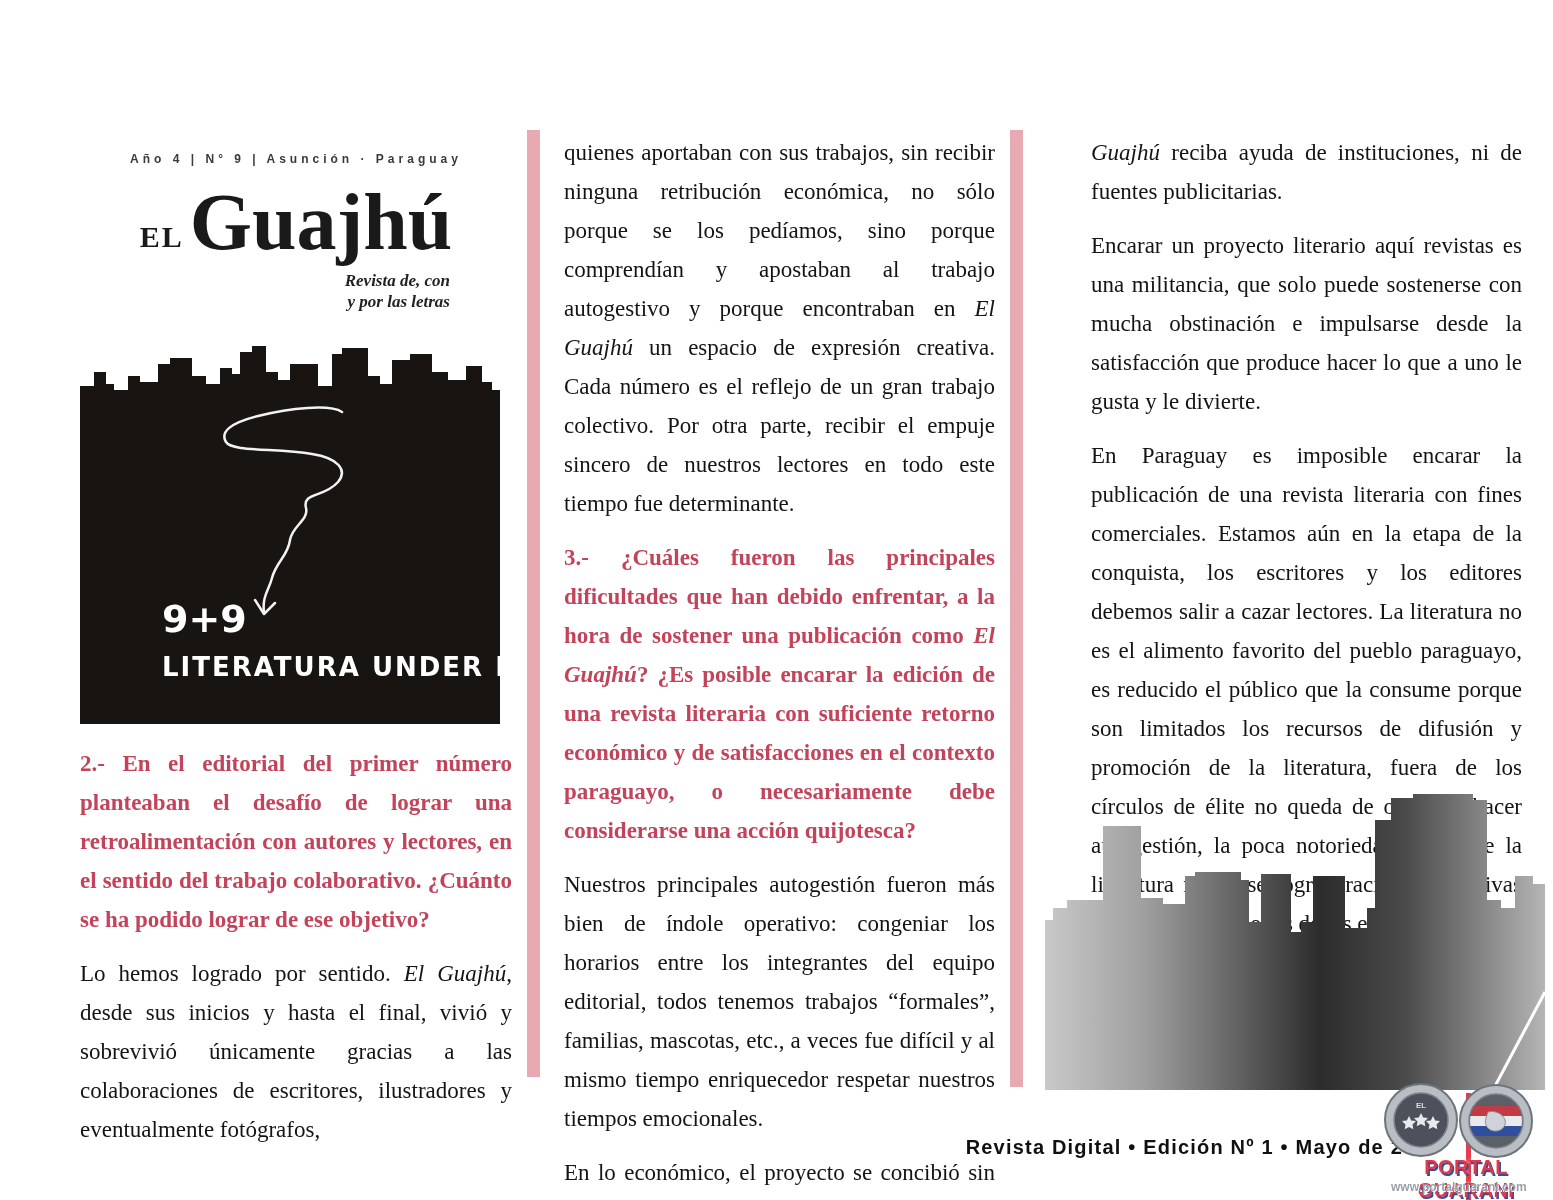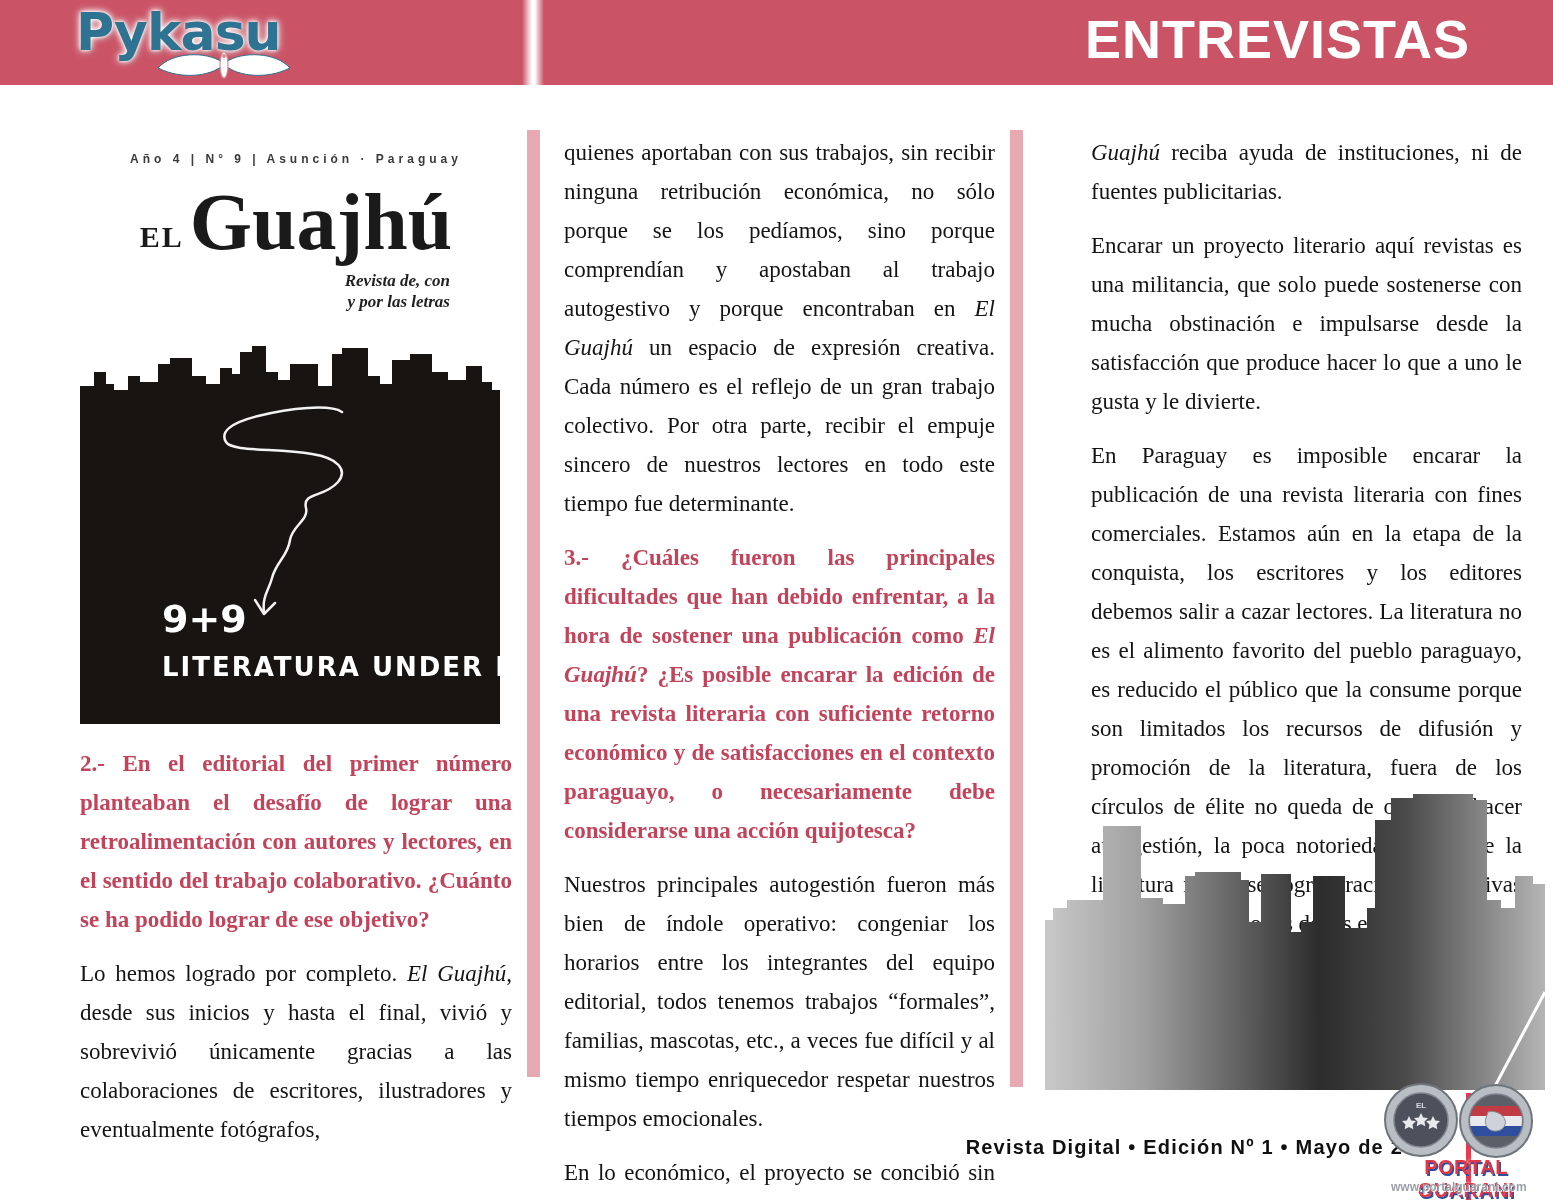--- a/index.html
+++ b/index.html
@@ -57,33 +57,20 @@
                color:#e23746;text-shadow:1.5px 1.5px 0 #30509e,0 0 3px rgba(255,255,255,.8);}
   .portal-url{position:absolute;left:1391px;top:1180px;width:150px;text-align:left;
               font-family:"Liberation Sans",sans-serif;font-weight:bold;font-size:12px;color:#9aa0aa;
               text-shadow:1px 1px 0 #fff;}
 </style>
 </head>
 <body>
 
 <div id="page">
 
-  <div class="header">
-    <div class="logo-wrap">
-      <div class="logo-text">Pykasu</div>
-      <svg class="logo-wings" width="140" height="32" viewBox="0 0 140 32">
-        <path d="M68,10 C52,-1 18,0 4,16 C28,28 56,24 68,14 Z" fill="#fff" stroke="#2e7391" stroke-width="1"></path>
-        <path d="M72,10 C88,-1 122,0 136,16 C112,28 84,24 72,14 Z" fill="#fff" stroke="#2e7391" stroke-width="1"></path>
-        <ellipse cx="70" cy="13" rx="4" ry="13" fill="#fff" stroke="#d98a97" stroke-width="1.2"></ellipse>
-        <circle cx="70" cy="4" r="2" fill="#d98a97"></circle>
-      </svg>
-    </div>
-    <div class="header-stripe"></div>
-    <div class="section-title">ENTREVISTAS</div>
-  </div>
 
   <div class="vbar" id="vbar1"></div>
   <div class="vbar" id="vbar2"></div>
 
   <div class="col" id="col1">
     <div class="issue-line">Año 4 | N° 9 | Asunción · Paraguay</div>
     <div class="cover-title">
       <span class="cover-el">EL</span>
       <span class="cover-main">Guajhú</span>
     </div>
@@ -93,21 +80,21 @@
     </div>
     <svg class="cover-art" width="420" height="400" viewBox="0 0 420 400">
       <path fill="#171412" d="M0,400 L0,62 L14,62 L14,48 L26,48 L26,60 L34,60 L34,66 L48,66 L48,52 L60,52 L60,58 L78,58 L78,40 L90,40 L90,34 L112,34 L112,52 L126,52 L126,60 L140,60 L140,44 L152,44 L152,50 L160,50 L160,28 L172,28 L172,22 L186,22 L186,48 L198,48 L198,56 L210,56 L210,40 L238,40 L238,62 L252,62 L252,30 L262,30 L262,24 L288,24 L288,52 L300,52 L300,60 L312,60 L312,36 L330,36 L330,30 L352,30 L352,48 L368,48 L368,56 L386,56 L386,42 L402,42 L402,58 L412,58 L412,66 L420,66 L420,400 Z"></path>
       <path d="M262,88 C250,80 210,84 178,92 C150,99 140,108 146,118 C152,128 196,124 232,130 C258,134 268,146 258,158 C244,174 222,168 226,184 C229,196 212,202 210,216 C208,232 196,238 192,254 C189,266 182,272 184,288" fill="none" stroke="#f2f2f2" stroke-width="2.5" stroke-linecap="round"></path>
       <path d="M184,290 L175,276 M184,290 L195,279" fill="none" stroke="#f2f2f2" stroke-width="2.5" stroke-linecap="round"></path>
       <text x="82" y="308" fill="#fff" font-family="DejaVu Sans, sans-serif" font-weight="bold" font-size="38">9+9</text>
       <text x="82" y="352" fill="#fff" font-family="DejaVu Sans, sans-serif" font-weight="bold" font-size="26" letter-spacing="2">LITERATURA UNDER PY</text>
     </svg>
     <div class="answers">
         <p class="para q"><span>2.- En el editorial del primer número planteaban el desafío de lograr una retroalimentación con autores y lectores, en el sentido del trabajo colaborativo. ¿Cuánto se ha podido lograr de ese objetivo?</span></p>
-        <p class="para"><span>Lo hemos logrado por completo. </span><i>El Guajhú</i><span>, desde sus inicios y hasta el final, vivió y sobrevivió únicamente gracias a las colaboraciones de escritores, ilustradores y eventualmente fotógrafos,</span></p>
+        <p class="para"><span>Lo hemos logrado por sentido. </span><i>El Guajhú</i><span>, desde sus inicios y hasta el final, vivió y sobrevivió únicamente gracias a las colaboraciones de escritores, ilustradores y eventualmente fotógrafos,</span></p>
       </div>
   </div>
 
   <div class="col" id="col2">
       <p class="para"><span>quienes aportaban con sus trabajos, sin recibir ninguna retribución económica, no sólo porque se los pedíamos, sino porque comprendían y apostaban al trabajo autogestivo y porque encontraban en </span><i>El Guajhú</i><span> un espacio de expresión creativa. Cada número es el reflejo de un gran trabajo colectivo. Por otra parte, recibir el empuje sincero de nuestros lectores en todo este tiempo fue determinante.</span></p>
       <p class="para q"><span>3.- ¿Cuáles fueron las principales dificultades que han debido enfrentar, a la hora de sostener una publicación como </span><i>El Guajhú</i><span>? ¿Es posible encarar la edición de una revista literaria con suficiente retorno económico y de satisfacciones en el contexto paraguayo, o necesariamente debe considerarse una acción quijotesca?</span></p>
       <p class="para"><span>Nuestros principales autogestión fueron más bien de índole operativo: congeniar los horarios entre los integrantes del equipo editorial, todos tenemos trabajos “formales”, familias, mascotas, etc., a veces fue difícil y al mismo tiempo enriquecedor respetar nuestros tiempos emocionales.</span></p>
       <p class="para"><span>En lo económico, el proyecto se concibió sin fines de lucro, llegábamos con lo justo para pagar las impresiones gracias a la venta de las revistas y a los lectores que las compraban con la doble intención de leerlas y de colaborar con la supervivencia del proyecto. Desde nuestros inicios apostamos al trabajo colaborativo y autogestivo, nunca pretendimos que </span><i>El</i></p>
     </div>
 

